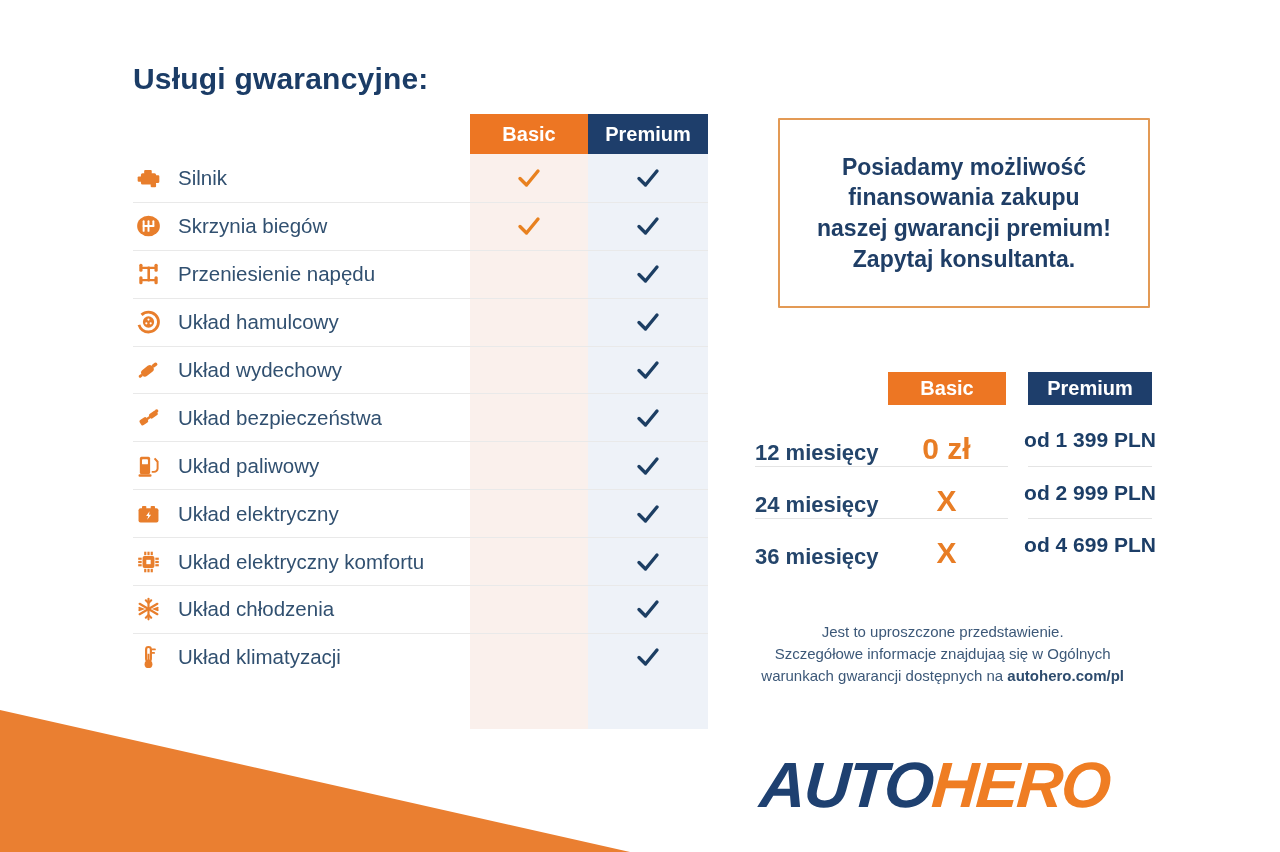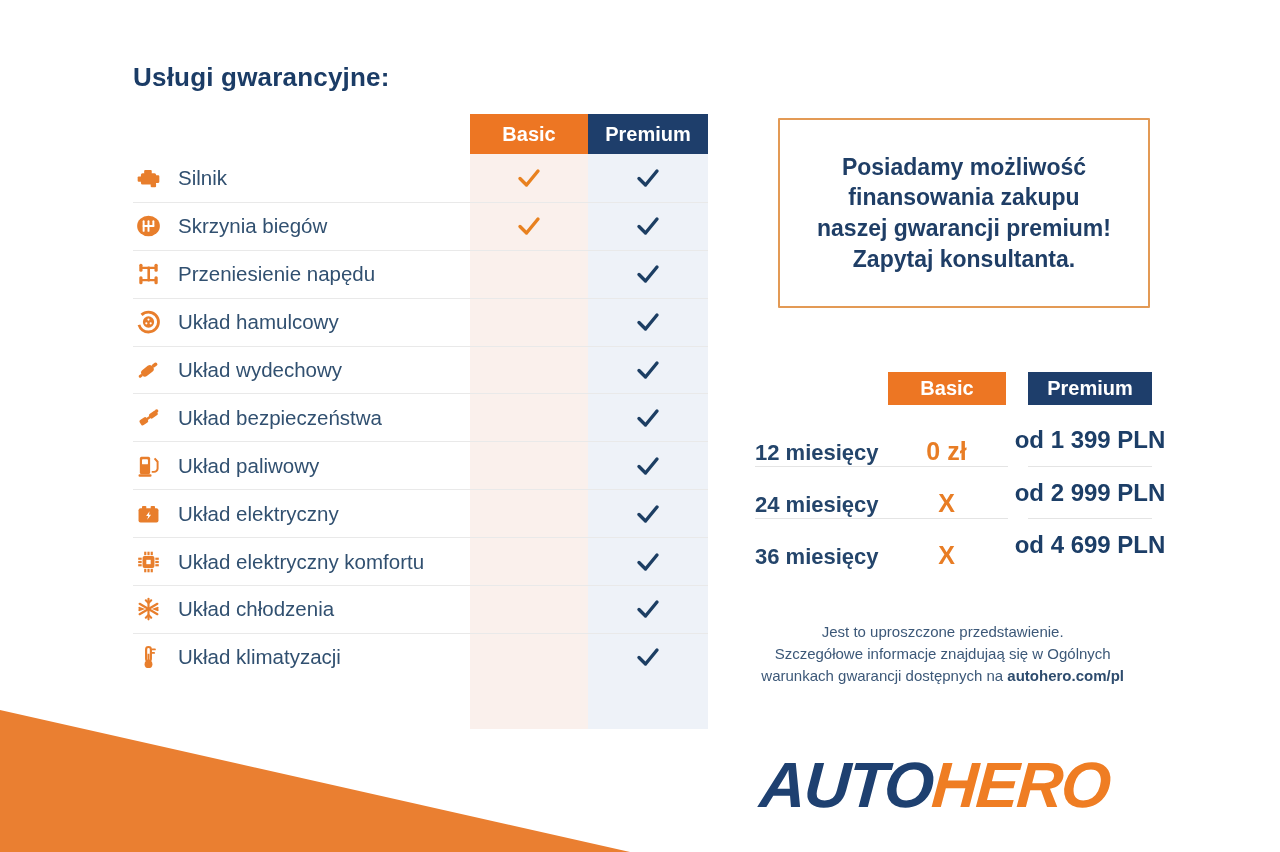--- a/index.html
+++ b/index.html
@@ -2,21 +2,21 @@
 <html><head>
 <meta charset="utf-8">
 <style>
   html,body{margin:0;padding:0;background:#ffffff;}
   .canvas{
     position:relative;width:1280px;height:852px;overflow:hidden;background:#ffffff;
     font-family:"Liberation Sans","DejaVu Sans",sans-serif;
   }
   
   .page-title{
-    position:absolute;left:133px;top:62px;font-size:26px;font-weight:bold;
+    position:absolute;left:133px;top:62px;font-size:30px;font-weight:bold;
     color:#1b3c66;letter-spacing:0.2px;
   }
   .services-table{position:absolute;left:133px;top:114px;width:575px;}
   .col-bg{position:absolute;top:40px;height:575px;z-index:0;}
   .col-bg.basic-bg{left:337px;width:118px;background:#faf0ec;}
   .col-bg.premium-bg{left:455px;width:120px;background:#eef2f8;}
   .svc-header{display:flex;height:40px;position:relative;z-index:2;}
   .svc-spacer{width:337px;}
   .badge{height:40px;line-height:40px;text-align:center;color:#ffffff;
     font-weight:bold;font-size:20px;}
@@ -45,22 +45,22 @@
   .p-badge{height:33px;line-height:33px;text-align:center;color:#fff;font-weight:bold;font-size:20px;}
   .p-badge-basic{width:118px;background:#ed7623;}
   .p-badge-premium{width:124px;background:#1e3e6b;margin-left:22px;}
   .price-row{display:flex;height:52px;}
   .pr-left{width:253px;display:flex;align-items:flex-end;height:100%;box-sizing:border-box;}
   .pr-right{width:124px;margin-left:20px;display:flex;align-items:center;justify-content:center;
     height:100%;box-sizing:border-box;}
   .price-row + .price-row .pr-left,
   .price-row + .price-row .pr-right{border-top:1px solid #e4e4e4;}
   .pr-period{width:130px;font-size:22px;font-weight:bold;color:#24456b;white-space:nowrap;}
-  .pr-basic{width:123px;text-align:center;font-size:25px;font-weight:bold;color:#e87d25;}
-  .pr-premium{font-size:24px;font-weight:bold;color:#1c3e67;white-space:nowrap;}
+  .pr-basic{width:123px;text-align:center;font-size:30px;font-weight:bold;color:#e87d25;}
+  .pr-premium{font-size:21px;font-weight:bold;color:#1c3e67;white-space:nowrap;}
   
   .disclaimer{
     position:absolute;right:156px;top:621px;text-align:center;
     font-size:15px;color:#3c5878;line-height:1.45;
   }
   .disclaimer b{color:#2e4c6e;}
   
   .logo{
     position:absolute;left:760px;top:748px;font-size:64px;font-weight:bold;
     font-style:italic;letter-spacing:-2px;white-space:nowrap;transform:skewX(-4deg);

